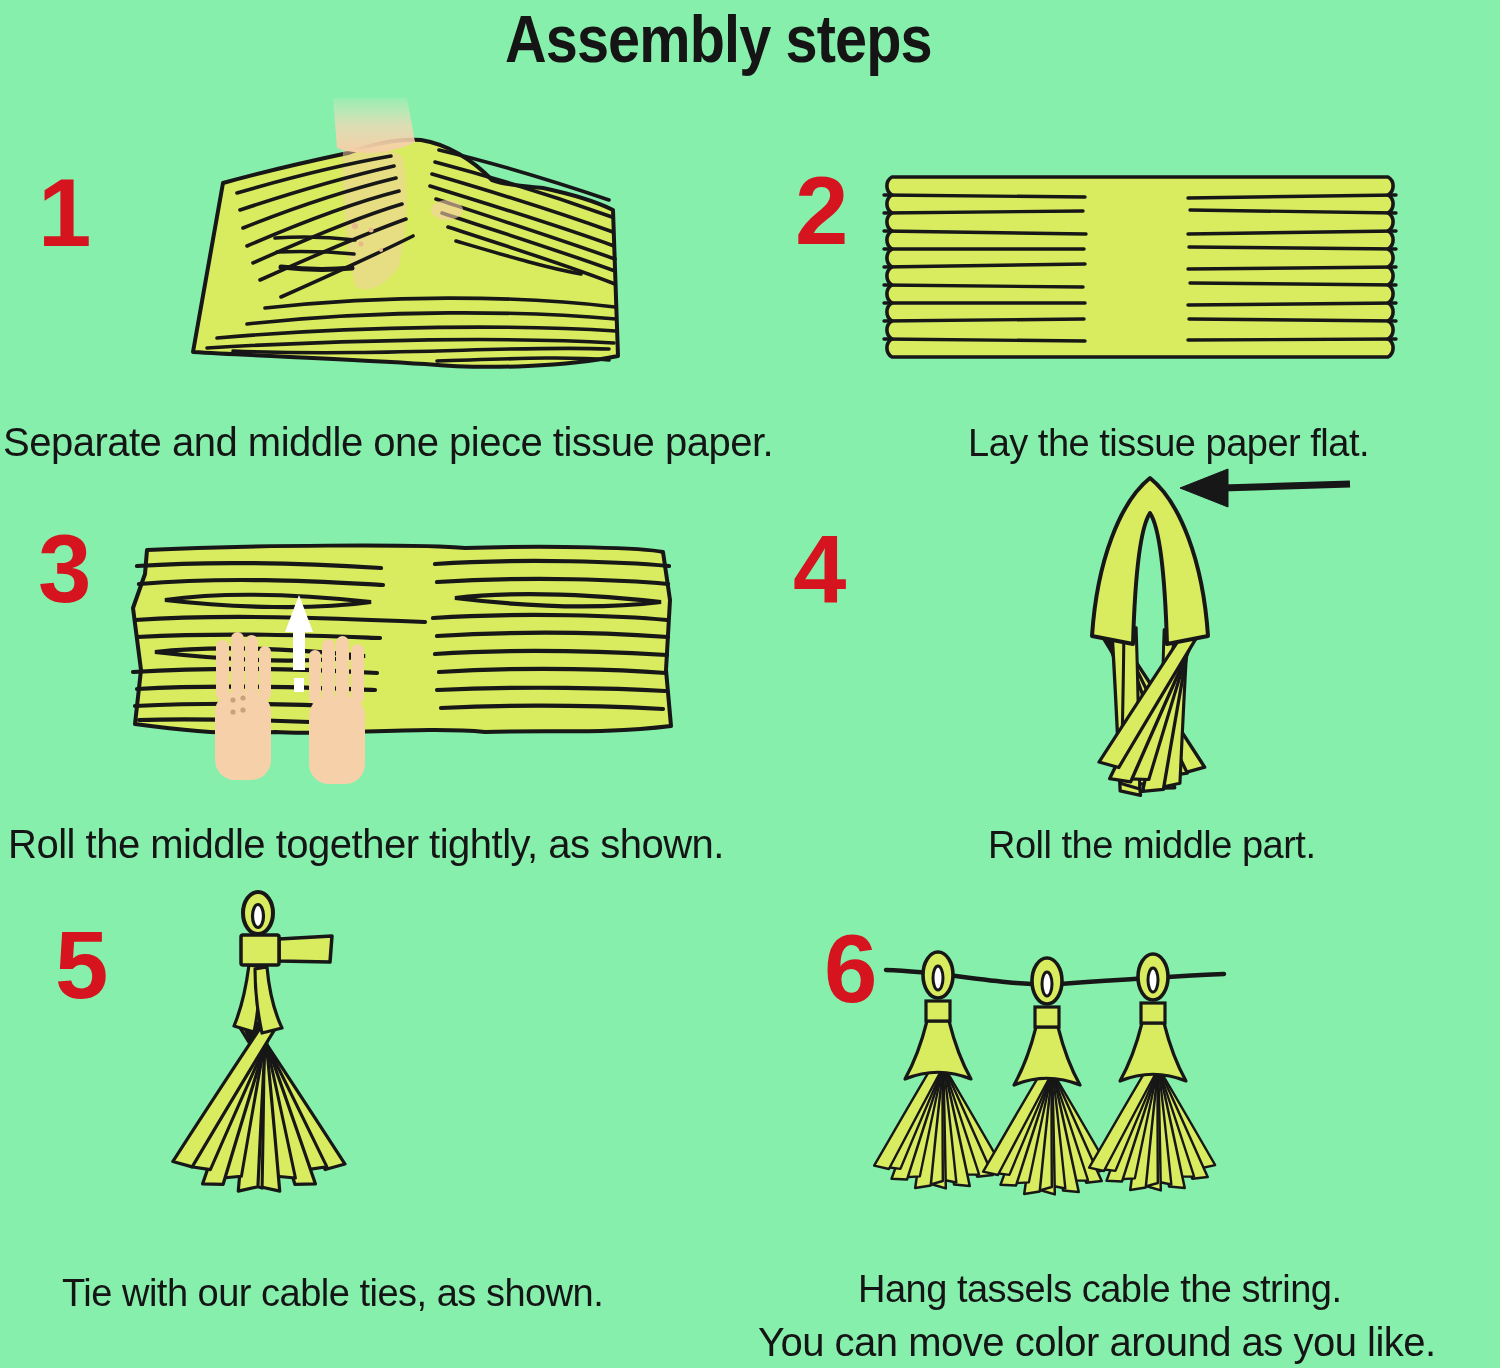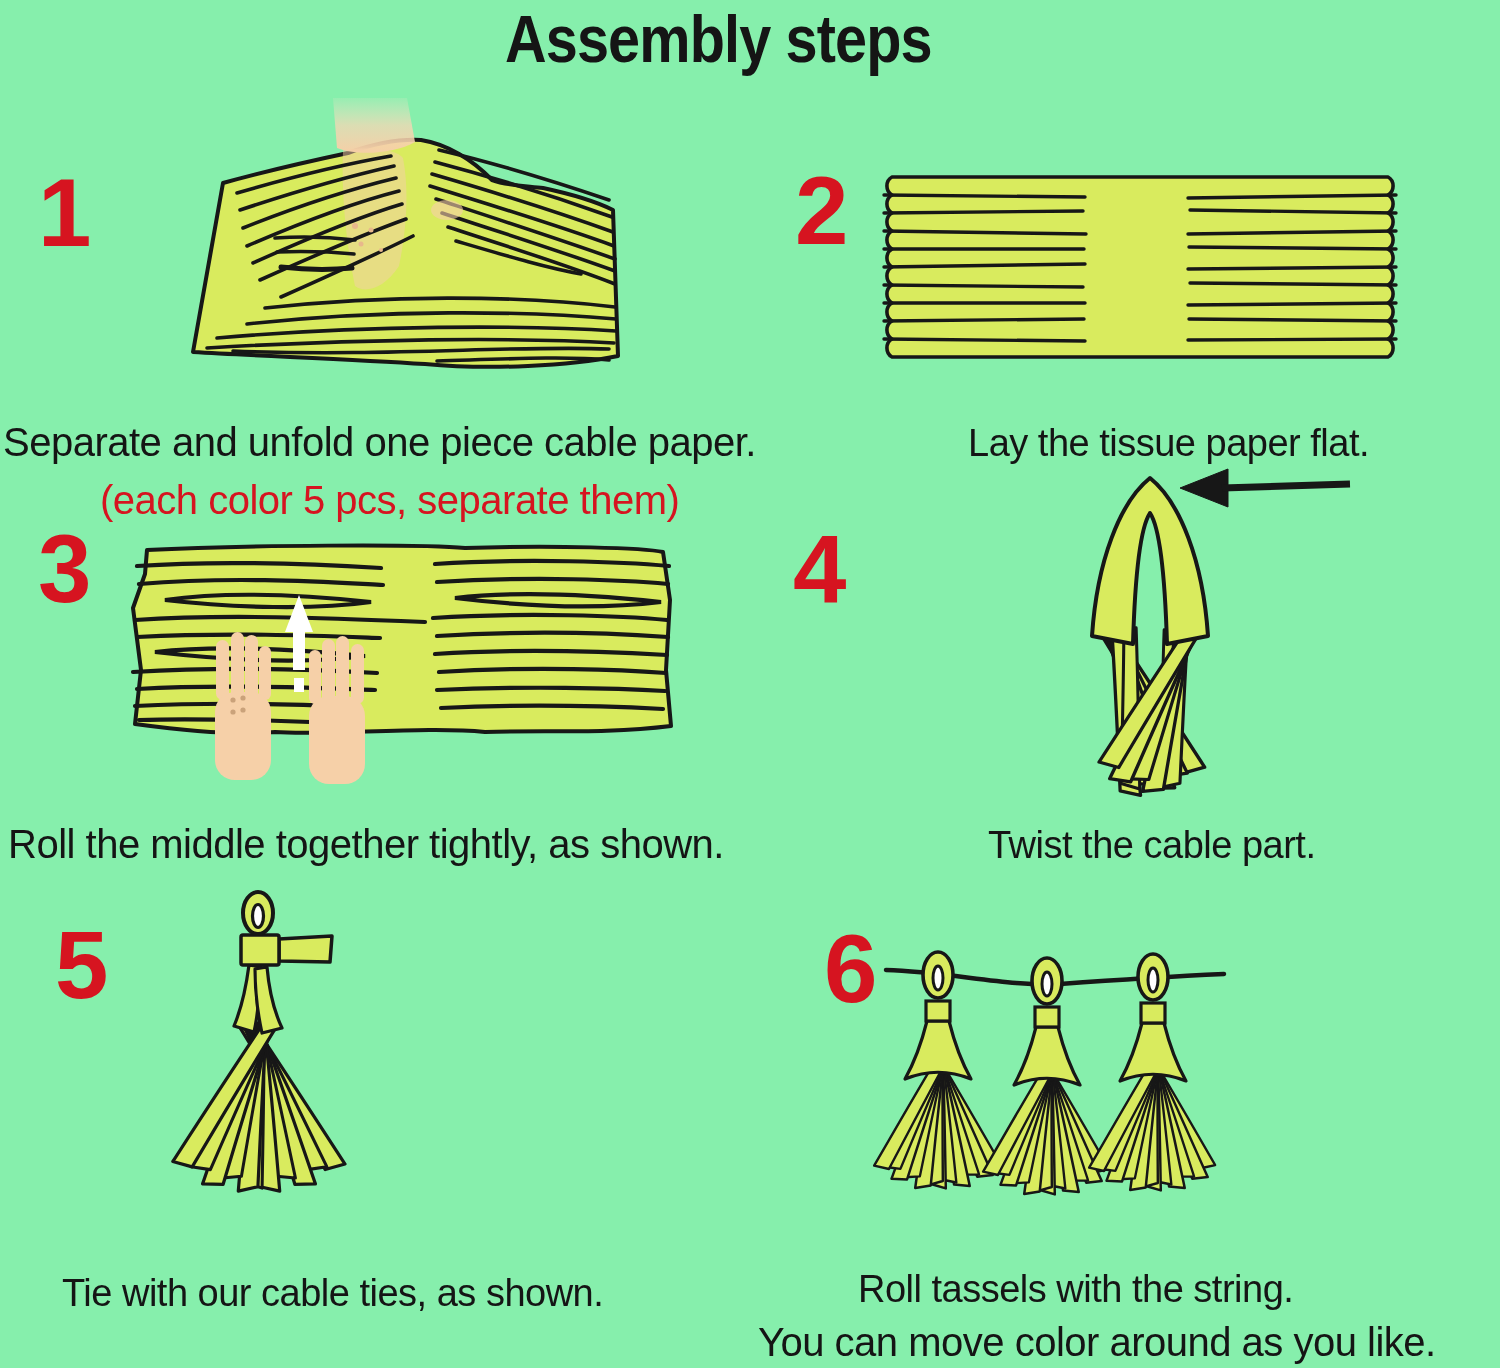--- a/index.html
+++ b/index.html
@@ -20,27 +20,26 @@
 
   <div class="title">Assembly steps</div>
 
   <div class="num" style="left:38px;top:165px">1</div>
   <div class="num" style="left:795px;top:163px">2</div>
   <div class="num" style="left:38px;top:521px">3</div>
   <div class="num" style="left:793px;top:522px">4</div>
   <div class="num" style="left:55px;top:917px">5</div>
   <div class="num" style="left:824px;top:921px">6</div>
 
-  <div class="cap" style="left:3px;top:420px">Separate and unfold one piece cable paper.</div>
-  <div class="cap red" style="left:100px;top:478px">(each color 5 pcs, separate them)</div>
+  <div class="cap" style="left:3px;top:420px">Separate and middle one piece tissue paper.</div>
   <div class="cap small" style="left:968px;top:422px">Lay the tissue paper flat.</div>
   <div class="cap" style="left:8px;top:822px">Roll the middle together tightly, as shown.</div>
-  <div class="cap small" style="left:988px;top:824px">Twist the cable part.</div>
+  <div class="cap small" style="left:988px;top:824px">Roll the middle part.</div>
   <div class="cap small" style="left:62px;top:1272px">Tie with our cable ties, as shown.</div>
-  <div class="cap small" style="left:858px;top:1268px">Roll tassels with the string.</div>
+  <div class="cap small" style="left:858px;top:1268px">Hang tassels cable the string.</div>
   <div class="cap" style="left:758px;top:1320px">You can move color around as you like.</div>
 
   <svg width="0" height="0">
     <defs>
       <linearGradient id="armGrad" x1="0" y1="0" x2="0" y2="1">
         <stop offset="0" stop-color="#fbe4cd" stop-opacity="0.15"></stop>
         <stop offset="0.5" stop-color="#f8d7b5" stop-opacity="0.75"></stop>
         <stop offset="1" stop-color="#f5cfa6" stop-opacity="1"></stop>
       </linearGradient>
       <path id="sA" d="M -6,0 C -8,50 -11,100 -14,152 L 4,158 C 5,104 6,52 6,0 Z" fill="#d9eb5e" stroke="#171717" stroke-width="3" stroke-linejoin="round"></path>

